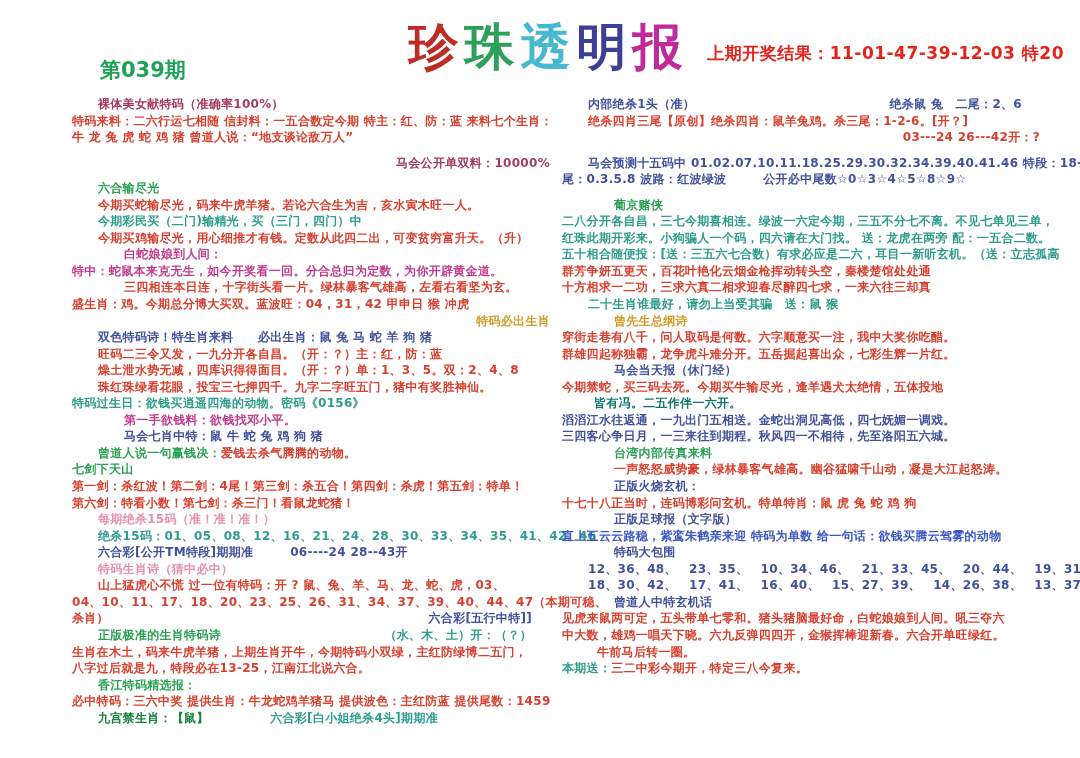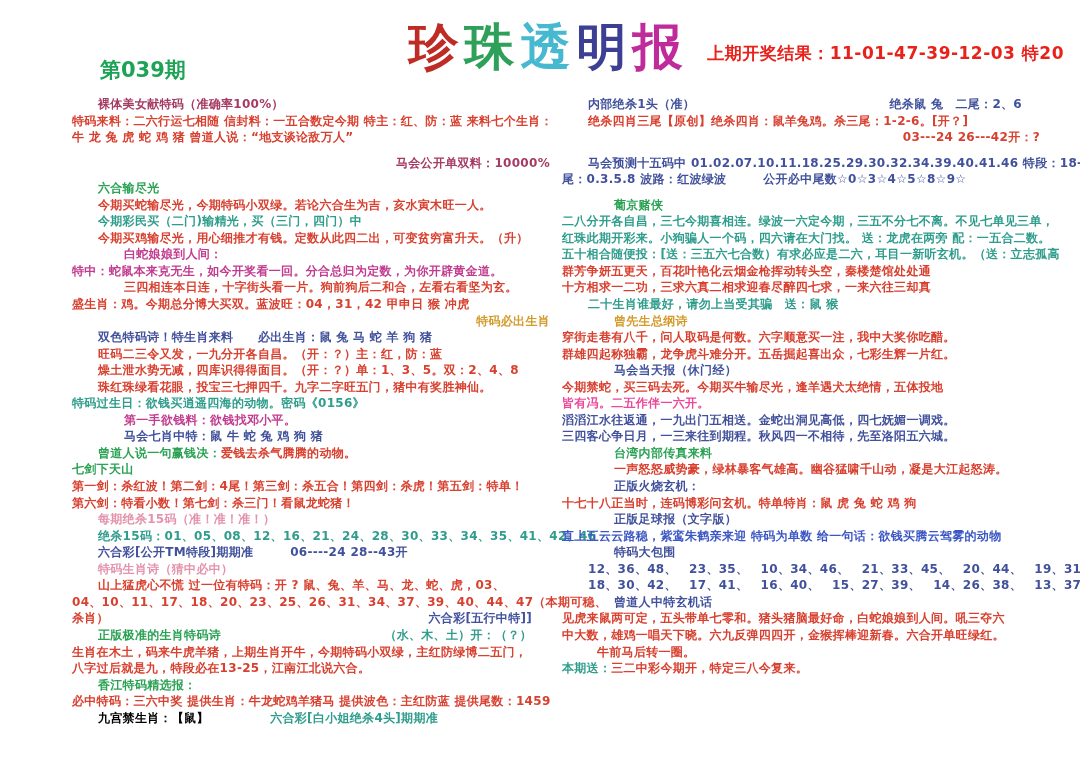--- a/index.html
+++ b/index.html
@@ -25,26 +25,26 @@
     <div class="title"><span style="color: rgb(191, 43, 37);">珍</span><span style="color: rgb(47, 160, 90);">珠</span><span style="color: rgb(70, 184, 207);">透</span><span style="color: rgb(60, 63, 147);">明</span><span style="color: rgb(192, 43, 155);">报</span></div>
     <div class="result" style="color: rgb(232, 33, 26);">上期开奖结果：11-01-47-39-12-03 特20</div>
   </div>
   <div class="bodycols">
     <div class="col" id="left-col">
         <div class="line" style="padding-left: 26px;"><span style="color: rgb(165, 58, 98);">裸体美女献特码（准确率100%）</span></div>
         <div class="line"><span style="color: rgb(216, 64, 47);">特码来料：二六行运七相随 信封料：一五合数定今期 特主：红、防：蓝 来料七个生肖：</span></div>
         <div class="line"><span style="color: rgb(216, 64, 47);">牛 龙 兔 虎 蛇 鸡 猪  曾道人说：“地支谈论敌万人”</span></div>
         <div class="line gap" style="text-align: right;"><span style="color: rgb(165, 58, 98);">马会公开单双料：10000%</span></div>
         <div class="line gap" style="padding-left: 26px;"><span style="color: rgb(42, 161, 83);">六合输尽光</span></div>
-        <div class="line" style="padding-left: 26px;"><span style="color: rgb(216, 64, 47);">今期买蛇输尽光，今期特码小双绿。若论六合生为吉，亥水寅木旺一人。</span></div>
+        <div class="line" style="padding-left: 26px;"><span style="color: rgb(216, 64, 47);">今期买蛇输尽光，码来牛虎羊猪。若论六合生为吉，亥水寅木旺一人。</span></div>
         <div class="line" style="padding-left: 26px;"><span style="color: rgb(47, 157, 140);">今期彩民买（二门)输精光，买（三门，四门）中</span></div>
         <div class="line" style="padding-left: 26px;"><span style="color: rgb(216, 64, 47);">今期买鸡输尽光，用心细推才有钱。定数从此四二出，可变贫穷富升天。（升）</span></div>
         <div class="line" style="padding-left: 52px;"><span style="color: rgb(194, 59, 142);">白蛇娘娘到人间：</span></div>
         <div class="line"><span style="color: rgb(194, 59, 142);">特中：蛇鼠本来克无生，如今开奖看一回。分合总归为定数，为你开辟黄金道。</span></div>
-        <div class="line" style="padding-left: 52px;"><span style="color: rgb(216, 64, 47);">三四相连本日连，十字街头看一片。狗前狗后二和合，左看右看坚为玄。</span></div>
+        <div class="line" style="padding-left: 52px;"><span style="color: rgb(216, 64, 47);">三四相连本日连，十字街头看一片。绿林暴客气雄高，左看右看坚为玄。</span></div>
         <div class="line"><span style="color: rgb(216, 64, 47);">盛生肖：鸡。今期总分博大买双。蓝波旺：04，31，42 甲申日  猴 冲虎</span></div>
         <div class="line" style="text-align: right;"><span style="color: rgb(210, 155, 42);">特码必出生肖</span></div>
         <div class="line" style="padding-left: 26px;"><span style="color: rgb(65, 81, 155);">双色特码诗！特生肖来料　　必出生肖：鼠 兔 马 蛇 羊 狗 猪</span></div>
         <div class="line" style="padding-left: 26px;"><span style="color: rgb(216, 64, 47);">旺码二三令又发，一九分开各自昌。（开：？）主：红，防：蓝</span></div>
         <div class="line" style="padding-left: 26px;"><span style="color: rgb(216, 64, 47);">燥土泄水势无减，四库识得得面目。（开：？）单：1、3、5。双：2、4、8</span></div>
         <div class="line" style="padding-left: 26px;"><span style="color: rgb(216, 64, 47);">珠红珠绿看花眼，投宝三七押四千。九字二字旺五门，猪中有奖胜神仙。</span></div>
         <div class="line"><span style="color: rgb(47, 157, 140);">特码过生日：欲钱买逍遥四海的动物。密码《0156》</span></div>
         <div class="line" style="padding-left: 52px;"><span style="color: rgb(194, 59, 142);">第一手欲钱料：欲钱找邓小平。</span></div>
         <div class="line" style="padding-left: 52px;"><span style="color: rgb(65, 81, 155);">马会七肖中特：鼠 牛 蛇 兔 鸡 狗 猪</span></div>
         <div class="line" style="padding-left: 26px;"><span style="color: rgb(42, 161, 83);">曾道人说一句赢钱决：</span><span style="color: rgb(216, 64, 47);">爱钱去杀气腾腾的动物。</span></div>
@@ -62,21 +62,21 @@
           <span style="color: rgb(65, 81, 155);">六合彩[五行中特]]</span>
         </div>
         <div class="line split" style="padding-left: 26px; text-align: right;">
           <span style="color: rgb(42, 161, 83);">正版极准的生肖特码诗</span>
           <span style="color: rgb(47, 157, 140);">（水、木、土）开：（？）</span>
         </div>
         <div class="line"><span style="color: rgb(216, 64, 47);">生肖在木土，码来牛虎羊猪，上期生肖开牛，今期特码小双绿，主红防绿博二五门，</span></div>
         <div class="line"><span style="color: rgb(216, 64, 47);">八字过后就是九，特段必在13-25，江南江北说六合。</span></div>
         <div class="line" style="padding-left: 26px;"><span style="color: rgb(42, 161, 83);">香江特码精选报：</span></div>
         <div class="line"><span style="color: rgb(216, 64, 47);">必中特码：三六中奖 提供生肖：牛龙蛇鸡羊猪马 提供波色：主红防蓝 提供尾数：1459</span></div>
-        <div class="line" style="padding-left: 26px;"><span style="color: #000000;">九宫禁生肖：【鼠】　　　　　</span><span style="color: rgb(47, 157, 140);">六合彩[白小姐绝杀4头]期期准</span></div>
+        <div class="line" style="padding-left: 26px;"><span style="color: #15803d;">九宫禁生肖：【鼠】　　　　　</span><span style="color: rgb(47, 157, 140);">六合彩[白小姐绝杀4头]期期准</span></div>
       </div>
     <div class="col right" id="right-col">
         <div class="line split" style="padding-left: 26px;">
           <span style="color: rgb(65, 81, 155);">内部绝杀1头（准）</span>
           <span style="color: rgb(65, 81, 155);">绝杀鼠 兔　二尾：2、6</span>
         </div>
         <div class="line" style="padding-left: 26px;"><span style="color: rgb(216, 64, 47);">绝杀四肖三尾【原创】绝杀四肖：鼠羊兔鸡。杀三尾：1-2-6。[开？]</span></div>
         <div class="line" style="text-align: right;"><span style="color: rgb(216, 64, 47);">03---24 26---42开：?</span></div>
         <div class="line gap" style="padding-left: 26px;"><span style="color: rgb(65, 81, 155);">马会预测十五码中 01.02.07.10.11.18.25.29.30.32.34.39.40.41.46 特段：18-30</span></div>
         <div class="line"><span style="color: rgb(65, 81, 155);">尾：0.3.5.8 波路：红波绿波　　　公开必中尾数☆0☆3☆4☆5☆8☆9☆</span></div>
@@ -85,21 +85,21 @@
         <div class="line"><span style="color: rgb(47, 157, 140);">红珠此期开彩来。小狗骗人一个码，四六请在大门找。 送：龙虎在两旁 配：一五合二数。</span></div>
         <div class="line"><span style="color: rgb(47, 157, 140);">五十相合随便投：[送：三五六七合数）有求必应是二六，耳目一新听玄机。（送：立志孤高</span></div>
         <div class="line"><span style="color: rgb(216, 64, 47);">群芳争妍五更天，百花叶艳化云烟金枪挥动转头空，秦楼楚馆处处通</span></div>
         <div class="line"><span style="color: rgb(216, 64, 47);">十方相求一二功，三求六真二相求迎春尽醉四七求，一来六往三却真</span></div>
         <div class="line" style="padding-left: 26px;"><span style="color: rgb(47, 157, 140);">二十生肖谁最好，请勿上当受其骗　送：鼠 猴</span></div>
         <div class="line" style="padding-left: 52px;"><span style="color: rgb(210, 155, 42);">曾先生总纲诗</span></div>
         <div class="line"><span style="color: rgb(216, 64, 47);">穿街走巷有八千，问人取码是何数。六字顺意买一注，我中大奖你吃醋。</span></div>
         <div class="line"><span style="color: rgb(216, 64, 47);">群雄四起称独霸，龙争虎斗难分开。五岳掘起喜出众，七彩生辉一片红。</span></div>
         <div class="line" style="padding-left: 52px;"><span style="color: rgb(65, 81, 155);">马会当天报（休门经）</span></div>
         <div class="line"><span style="color: rgb(216, 64, 47);">今期禁蛇，买三码去死。今期买牛输尽光，逢羊遇犬太绝情，五体投地</span></div>
-        <div class="line"><span style="color: #ec4899;">皆有冯。二五作伴一六开。</span></div>
+        <div class="line"><span style="color: #0f766e; margin-left: 32px;">皆有冯。二五作伴一六开。</span></div>
         <div class="line"><span style="color: rgb(65, 81, 155);">滔滔江水往返通，一九出门五相送。金蛇出洞见高低，四七妩媚一调戏。</span></div>
         <div class="line"><span style="color: rgb(65, 81, 155);">三四客心争日月，一三来往到期程。秋风四一不相待，先至洛阳五六城。</span></div>
         <div class="line" style="padding-left: 52px;"><span style="color: rgb(42, 161, 83);">台湾内部传真来料</span></div>
         <div class="line" style="padding-left: 52px;"><span style="color: rgb(216, 64, 47);">一声怒怒威势豪，绿林暴客气雄高。幽谷猛啸千山动，凝是大江起怒涛。</span></div>
         <div class="line" style="padding-left: 52px;"><span style="color: rgb(65, 81, 155);">正版火烧玄机：</span></div>
         <div class="line"><span style="color: rgb(216, 64, 47);">十七十八正当时，连码博彩问玄机。特单特肖：鼠 虎 兔 蛇 鸡 狗</span></div>
         <div class="line" style="padding-left: 52px;"><span style="color: rgb(65, 81, 155);">正版足球报（文字版）</span></div>
         <div class="line"><span style="color: rgb(60, 87, 196);">直上五云云路稳，紫鸾朱鹤亲来迎 特码为单数 给一句话：欲钱买腾云驾雾的动物</span></div>
         <div class="line" style="padding-left: 52px;"><span style="color: rgb(65, 81, 155);">特码大包围</span></div>
         <div class="line" style="padding-left: 26px;"><span style="color: rgb(65, 81, 155);">12、36、48、　23、35、　10、34、46、　21、33、45、　20、44、　19、31、44、</span></div>

